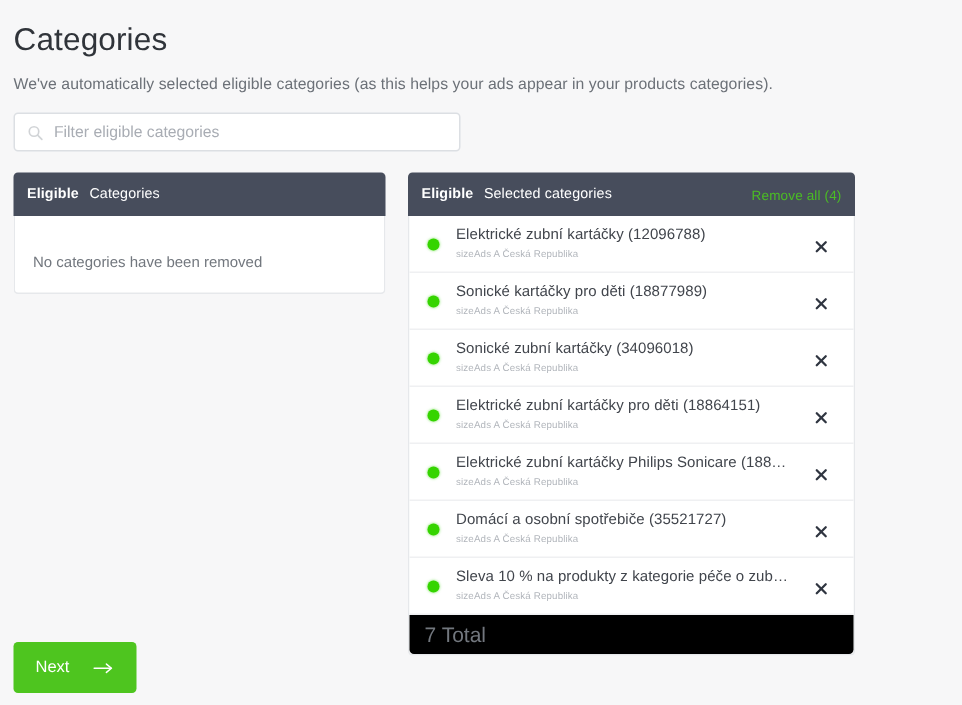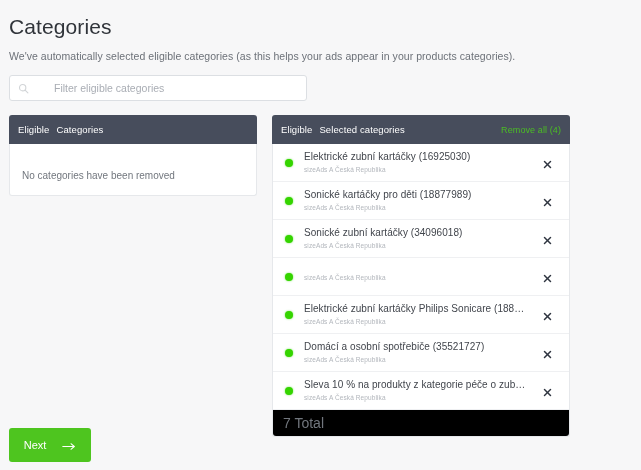--- a/index.html
+++ b/index.html
@@ -45,21 +45,20 @@
   .search-wrap {
     margin: 13px 0 0 9px;
     width: 298px;
     height: 26px;
     background: #ffffff;
     border: 1px solid #dcdfe3;
     border-radius: 3px;
     display: flex;
     align-items: center;
     padding: 0 8px;
-    gap: 18px;
   }
   .search-icon {
     width: 11px;
     height: 11px;
     flex: 0 0 auto;
     margin-right: 7px;
     opacity: 0.45;
   }
   .search-input {
     border: none;
@@ -86,21 +85,21 @@
   .panel-head {
     background: #474d5c;
     height: 29px;
     border-radius: 3px 3px 0 0;
     display: flex;
     align-items: center;
     padding: 0 9px;
     color: #ffffff;
     font-size: 9.5px;
   }
-  .head-eligible { font-weight: normal; letter-spacing: 0.1px; }
+  .head-eligible { font-weight: bold; letter-spacing: 0.1px; }
   .head-label { margin-left: 7px; font-weight: normal; letter-spacing: 0.1px; }
   .head-spacer { flex: 1 1 auto; }
   .remove-all {
     color: #4bbd24;
     font-size: 9px;
     text-decoration: none;
     letter-spacing: 0.1px;
     cursor: pointer;
   }
 
@@ -248,21 +247,21 @@
         <span class="head-spacer"></span>
         <a class="remove-all">Remove all (4)</a>
       </div>
       <div class="panel-body">
         <div class="sel-list" id="sel-list">
             <div class="sel-item">
               <div class="dot-cell">
                 <span class="status-dot"></span>
               </div>
               <div class="sel-text">
-                <div class="sel-title">Elektrické zubní kartáčky (16925030)</div>
+                <div class="sel-title">Elektrické zubní kartáčky (12096788)</div>
                 <div class="sel-sub">sizeAds A Česká Republika</div>
               </div>
               <div class="remove-cell">
                 <span class="x-icon"><svg viewBox="0 0 12 12" width="9" height="9" fill="none" stroke="#2f3540" stroke-width="2" stroke-linecap="round">
                     <line x1="2" y1="2" x2="10" y2="10"></line>
                     <line x1="10" y1="2" x2="2" y2="10"></line>
                   </svg></span>
               </div>
             </div>
             <div class="sel-item">
@@ -293,20 +292,21 @@
                     <line x1="2" y1="2" x2="10" y2="10"></line>
                     <line x1="10" y1="2" x2="2" y2="10"></line>
                   </svg></span>
               </div>
             </div>
             <div class="sel-item">
               <div class="dot-cell">
                 <span class="status-dot"></span>
               </div>
               <div class="sel-text">
+                <div class="sel-title">Elektrické zubní kartáčky pro děti (18864151)</div>
                 <div class="sel-sub">sizeAds A Česká Republika</div>
               </div>
               <div class="remove-cell">
                 <span class="x-icon"><svg viewBox="0 0 12 12" width="9" height="9" fill="none" stroke="#2f3540" stroke-width="2" stroke-linecap="round">
                     <line x1="2" y1="2" x2="10" y2="10"></line>
                     <line x1="10" y1="2" x2="2" y2="10"></line>
                   </svg></span>
               </div>
             </div>
             <div class="sel-item">

